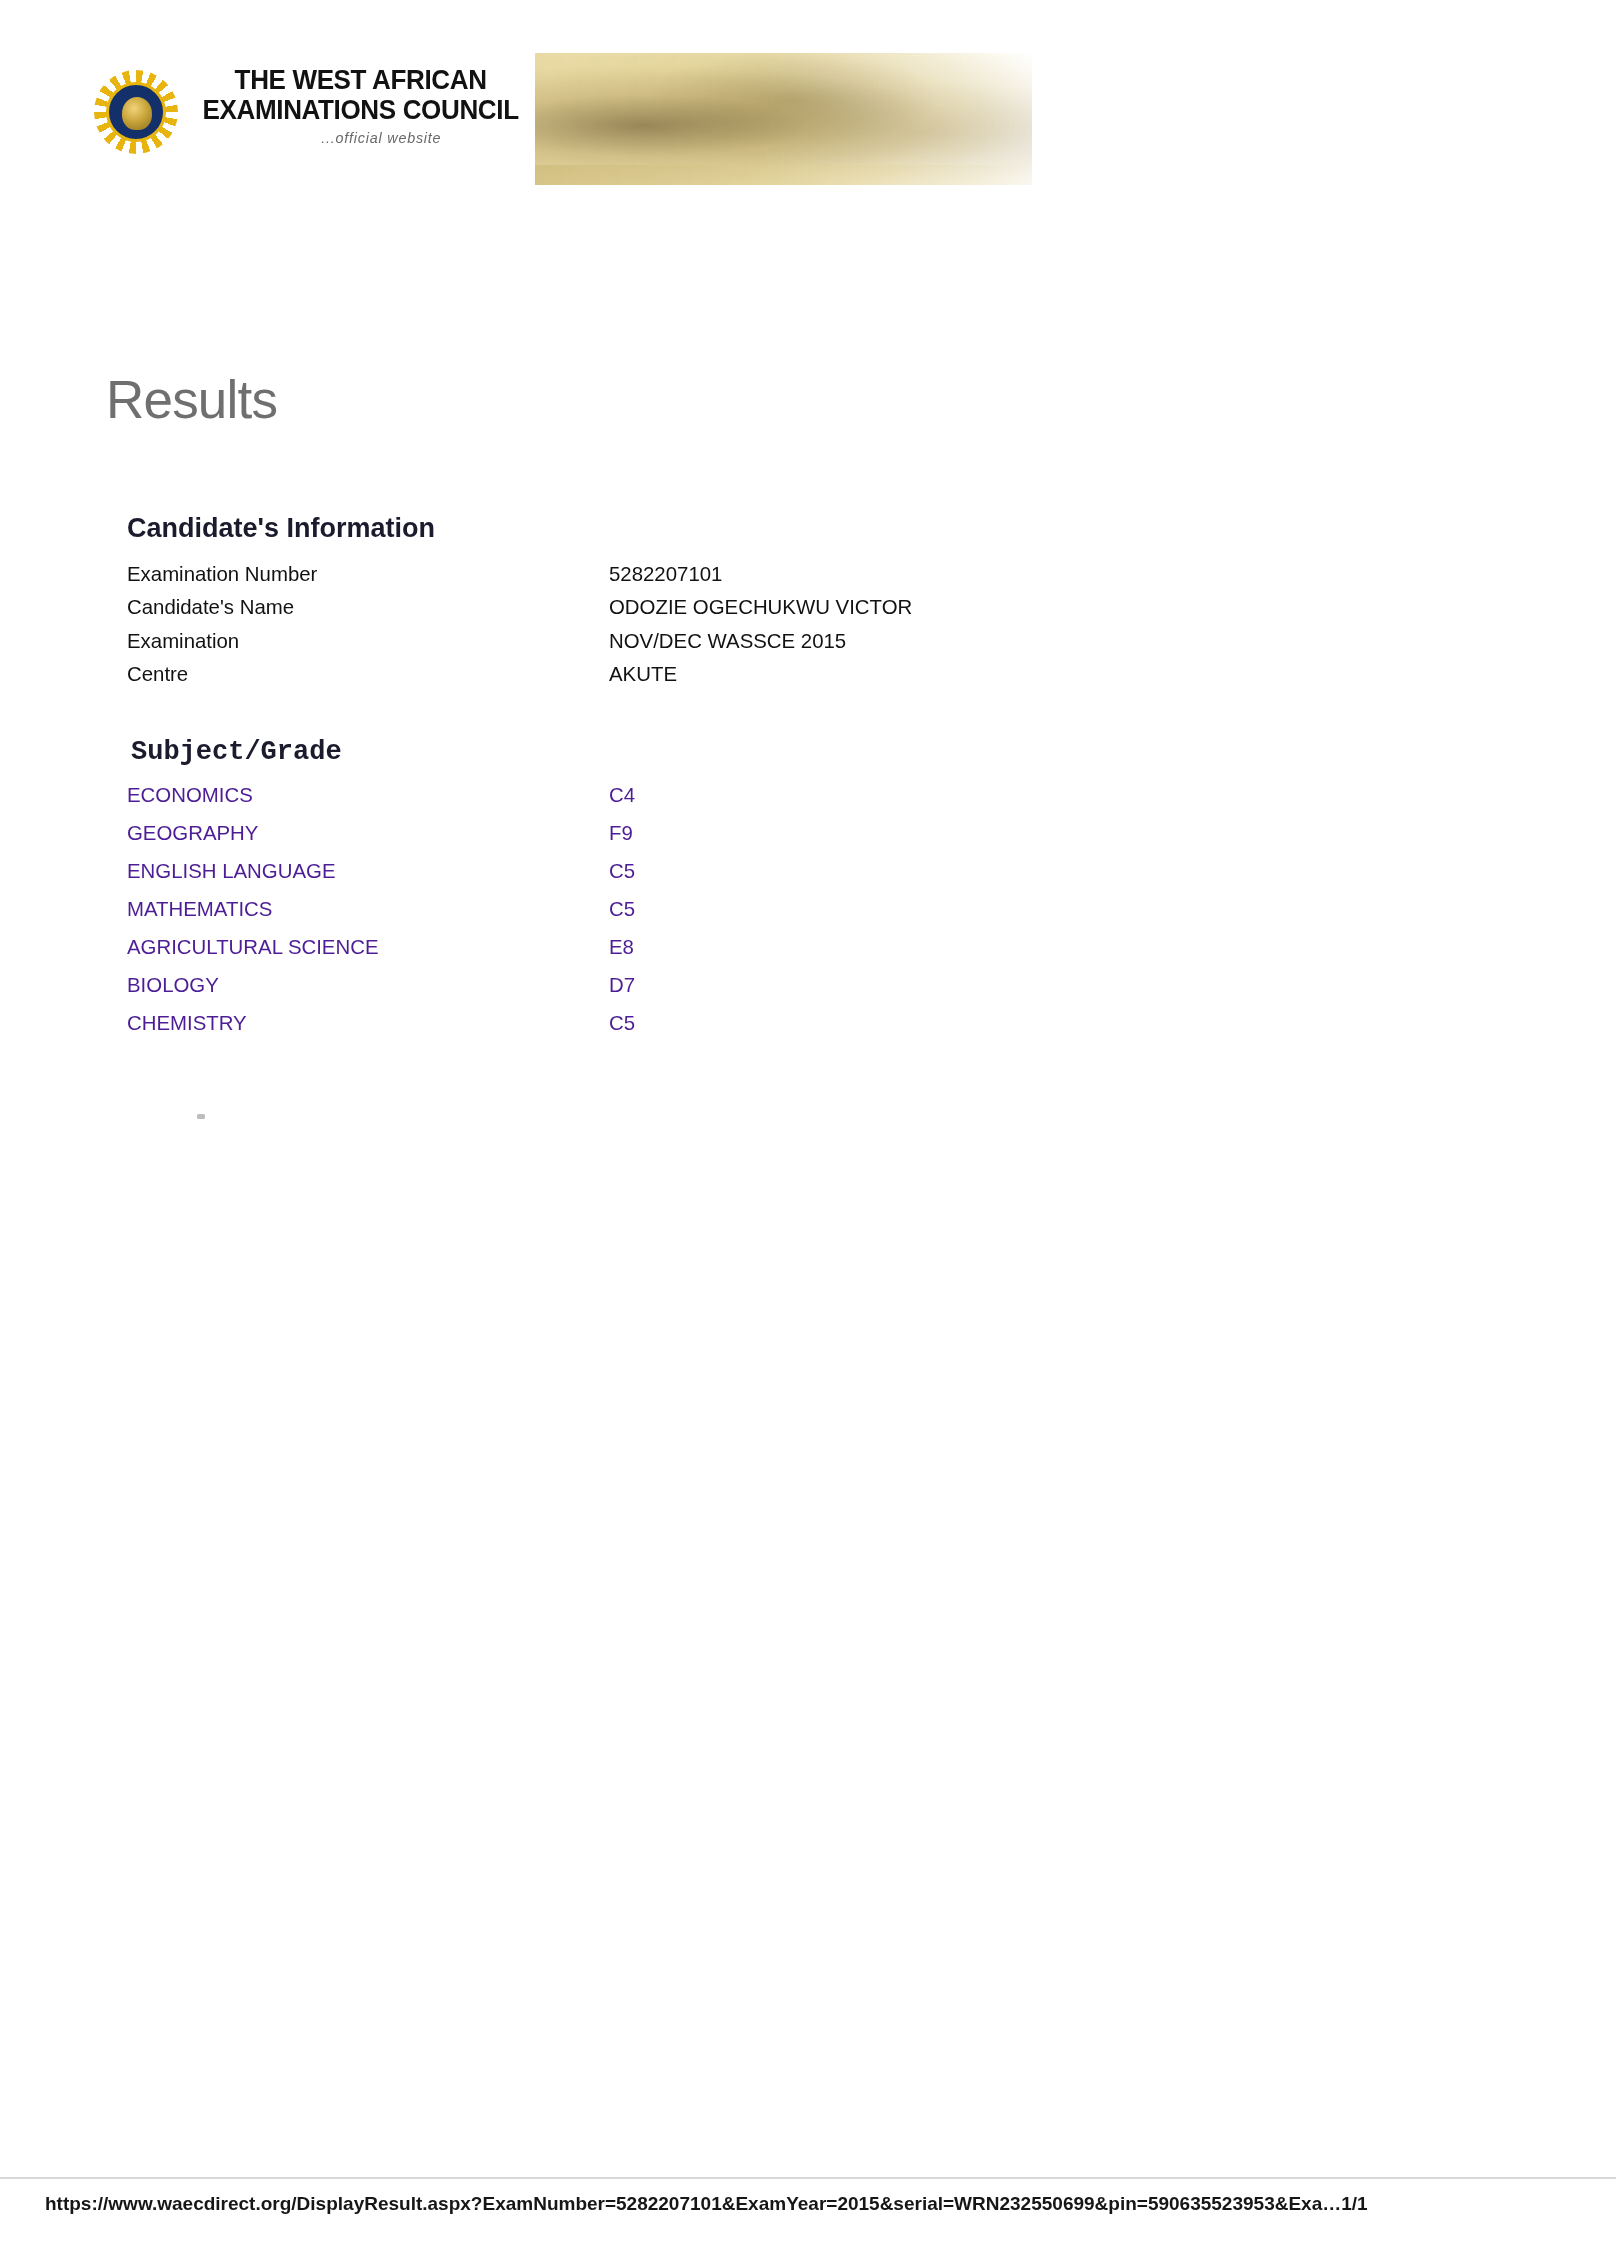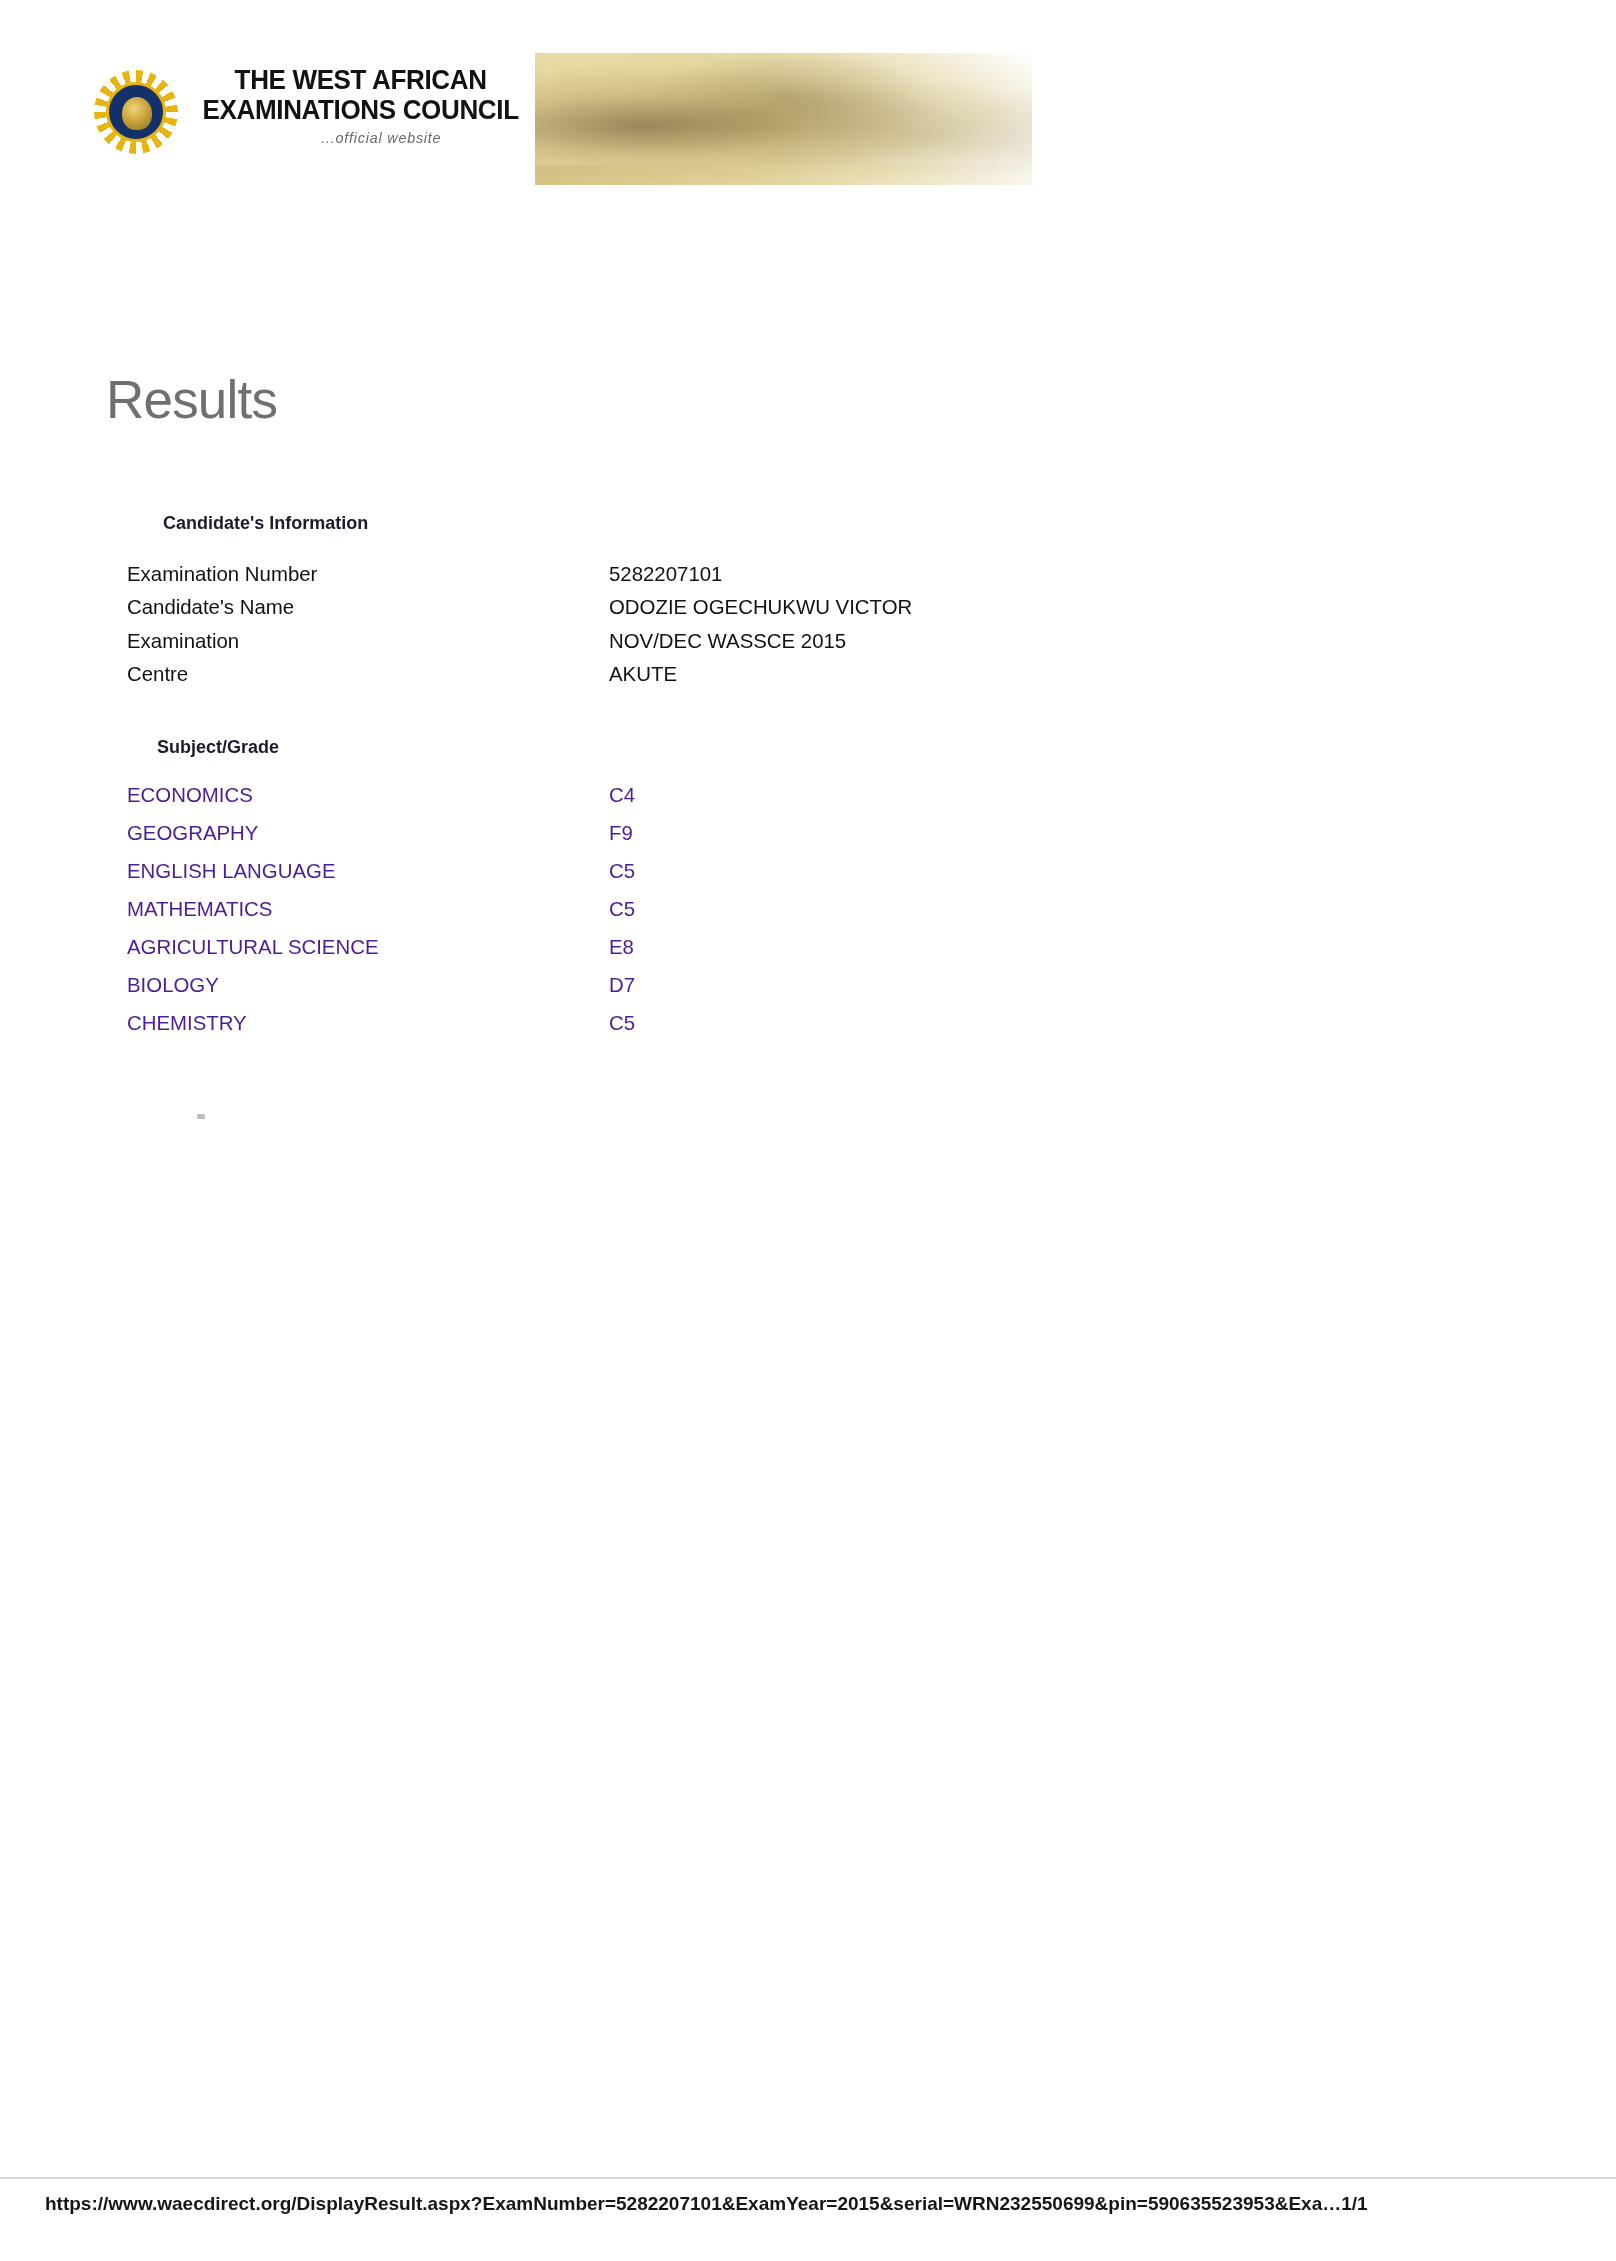--- a/index.html
+++ b/index.html
@@ -141,27 +141,26 @@
     left: 106px;
     top: 369px;
     font-size: 53px;
     color: #6f6f6f;
     font-weight: normal;
     letter-spacing: -0.8px;
   }
 
   .section-heading {
     position: absolute;
-    font-size: 18px;
+    font-size: 27px;
     font-weight: bold;
     color: #1b1b2e;
-    margin-left: 36px;
   }
   #cand-heading { left: 127px; top: 513px; }
-  #subject-heading { left: 121px; top: 737px; }
+  #subject-heading { left: 131px; top: 737px; font-family: Liberation Mono, monospace; }
 
   .info-table {
     position: absolute;
     left: 127px;
     top: 564px;
     width: 1055px;
     border-collapse: collapse;
   }
   .info-table td {
     font-size: 20.4px;

